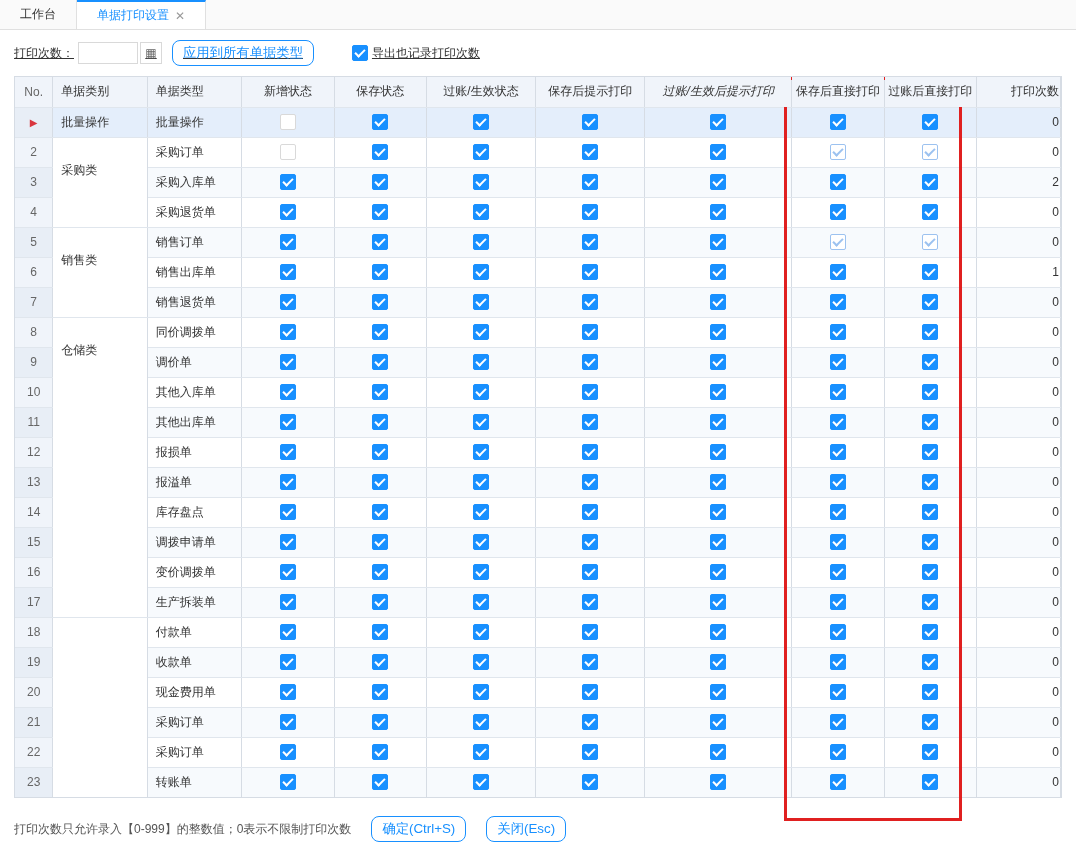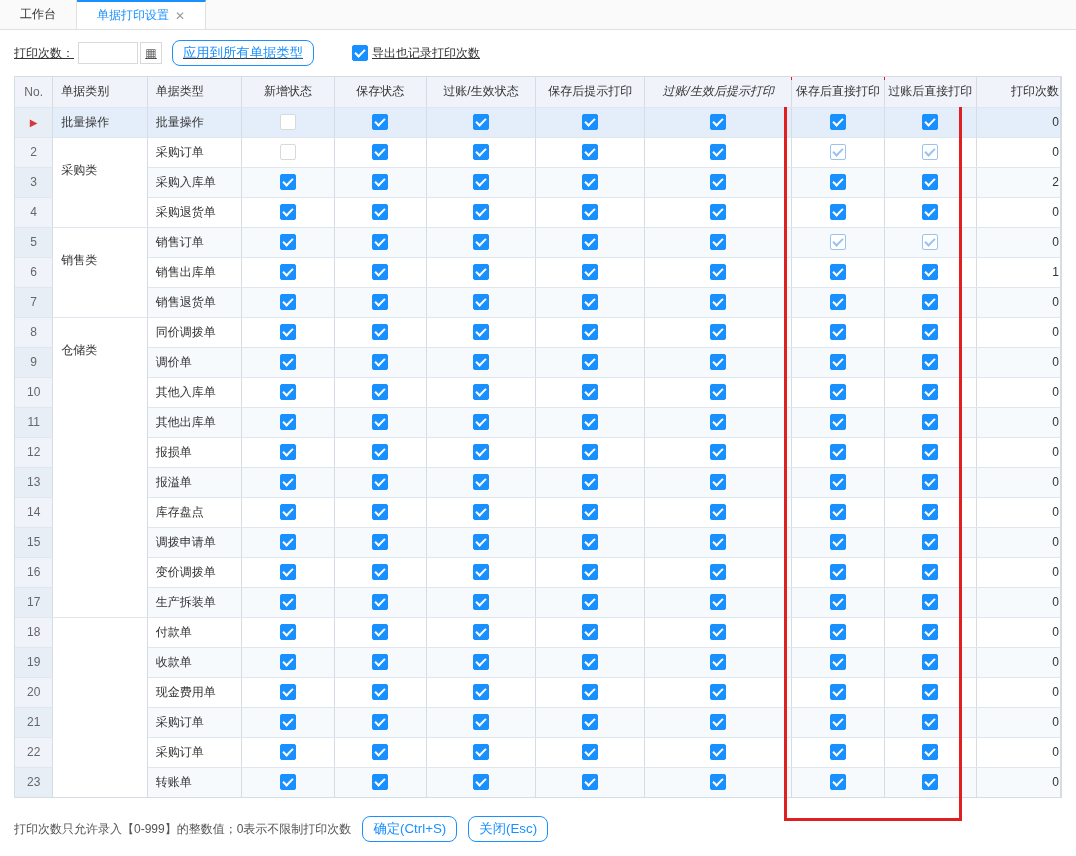--- a/index.html
+++ b/index.html
@@ -39,21 +39,21 @@
 .checkbox { width: 16px; height: 16px; display: inline-block; border: 1px solid #d9d9d9; border-radius: 2px; background: #fff; position: relative; cursor: pointer; vertical-align: middle; }
 .checkbox.checked { background: #1890ff; border-color: #1890ff; }
 .checkbox.checked::after { content: ""; position: absolute; left: 4px; top: 1px; width: 4px; height: 8px; border: solid #fff; border-width: 0 2px 2px 0; transform: rotate(45deg); }
 .checkbox.light { background: #fff; border-color: #9cc2f0; }
 .checkbox.light::after { border-color: #9cc2f0; }
 
 .row-marker { color: #d9363e; font-size: 10px; }
 
 .highlight-box { position: absolute; border: 3px solid #e02020; pointer-events: none; }
 
-.footer { position: absolute; bottom: 14px; left: 14px; right: 14px; display: flex; align-items: center; gap: 1px; }
+.footer { position: absolute; bottom: 14px; left: 14px; right: 14px; display: flex; align-items: center; gap: 10px; }
 .footer-note { color: #555; }
 </style>
 </head>
 <body>
 
 <div class="container">
   <div class="tabs">
     <div class="tab">
         <span>工作台</span>
       </div>

